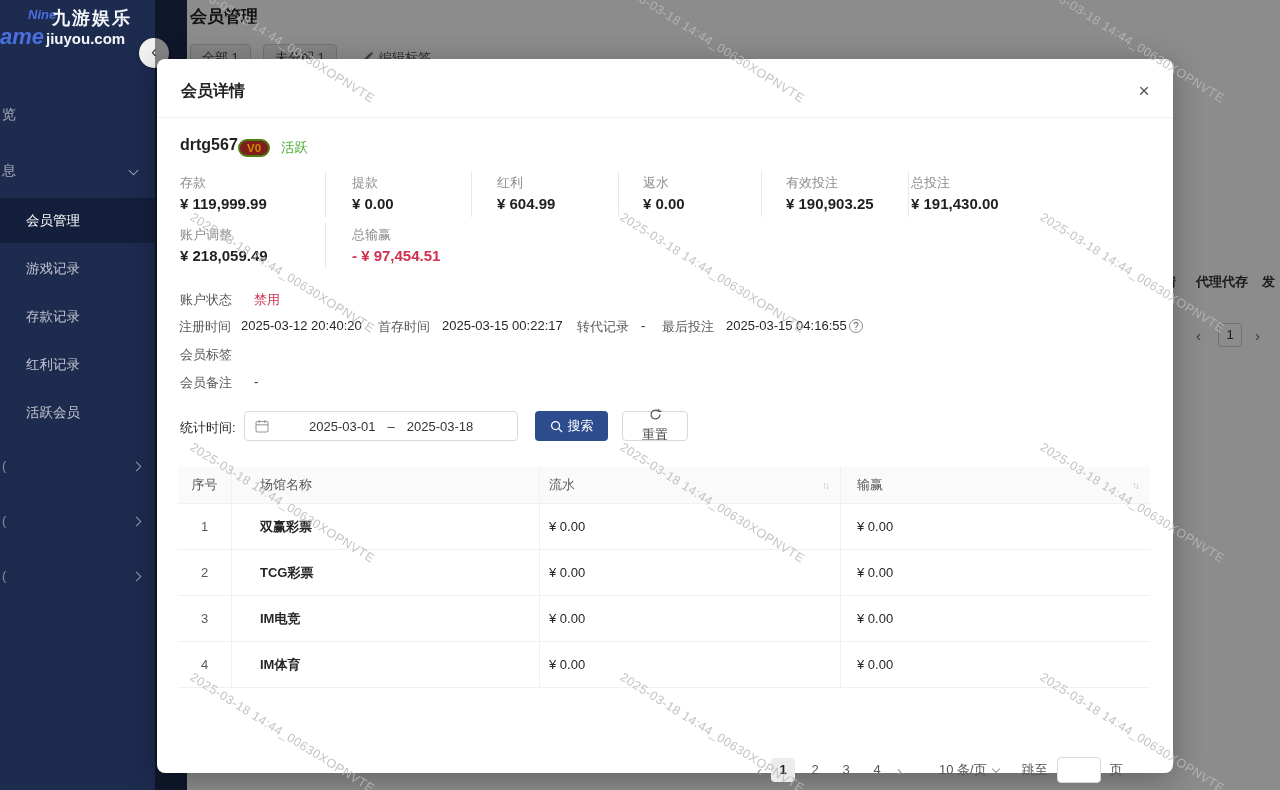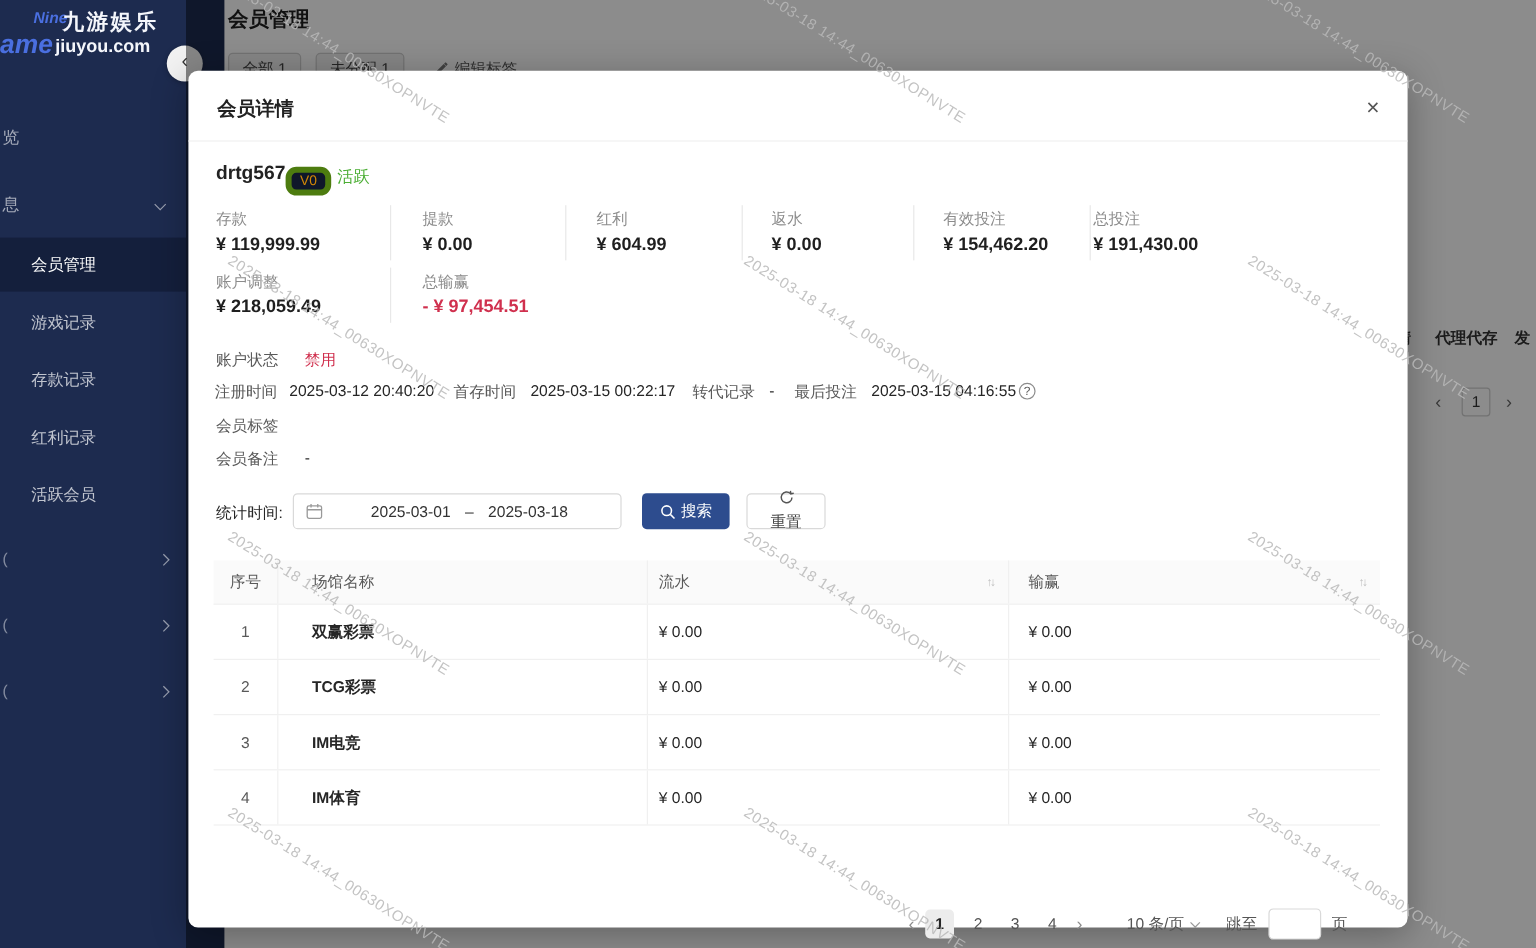--- a/index.html
+++ b/index.html
@@ -45,22 +45,22 @@
 
   
   .modal { position:absolute; left:157px; top:59px; width:1016px; height:714px; background:#fff;
     border-radius:8px; z-index:50; box-shadow:0 6px 30px rgba(0,0,0,.3); }
   .m-title { position:absolute; left:24px; top:22px; font-size:16px; font-weight:600; color:#222; }
   .m-close { position:absolute; left:975px; top:20px; width:24px; height:24px; text-align:center;
     line-height:24px; font-size:19px; color:#555; cursor:pointer; }
   .m-hdiv { position:absolute; left:0; top:58px; width:1016px; height:1px; background:#f0f0f0; }
 
   .m-user { position:absolute; left:23px; top:77px; font-size:16px; font-weight:bold; color:#222; }
-  .m-badge { position:absolute; left:81px; top:80px; font-size:11.5px; font-weight:normal; color:#d48806;
-    background:#0f172a; border:5px solid #4d7c0f; border-radius:9px; padding:1px 7px; }
+  .m-badge { position:absolute; left:81px; top:80px; font-size:11.5px; font-weight:bold; color:#d48806;
+    background:#7f1d1d; border:2px solid #4d7c0f; border-radius:9px; padding:1px 7px; }
   .m-active { position:absolute; left:124px; top:80px; font-size:13.5px; color:#4cae35; }
 
   .stat-label { position:absolute; font-size:13px; color:#8c8c8c; }
   .stat-value { position:absolute; font-size:15px; font-weight:600; color:#1f1f1f; }
   .stat-div { position:absolute; width:1px; background:#e8e8e8; height:46px; }
   .neg { color:#d0304e !important; }
 
   .m-line { position:absolute; font-size:13px; color:#595959; }
   .m-line-val { position:absolute; font-size:13px; color:#262626; }
   .q-icon { position:absolute; left:692px; top:260px; width:14px; height:14px; border:1px solid #8c8c8c;
@@ -179,21 +179,21 @@
 
   <span class="stat-label" style="left:23px; top:115px;">存款</span>
   <span class="stat-value" style="left:23px; top:136px;">¥ 119,999.99</span>
   <span class="stat-label" style="left:195px; top:115px;">提款</span>
   <span class="stat-value" style="left:195px; top:136px;">¥ 0.00</span>
   <span class="stat-label" style="left:340px; top:115px;">红利</span>
   <span class="stat-value" style="left:340px; top:136px;">¥ 604.99</span>
   <span class="stat-label" style="left:486px; top:115px;">返水</span>
   <span class="stat-value" style="left:486px; top:136px;">¥ 0.00</span>
   <span class="stat-label" style="left:629px; top:115px;">有效投注</span>
-  <span class="stat-value" style="left:629px; top:136px;">¥ 154,462.20</span>
+  <span class="stat-value" style="left:629px; top:136px;">¥ 190,903.25</span>
   <span class="stat-label" style="left:754px; top:115px;">总投注</span>
   <span class="stat-value" style="left:754px; top:136px;">¥ 191,430.00</span>
   <div class="stat-div" style="left:168px; top:112px;"></div>
   <div class="stat-div" style="left:314px; top:112px;"></div>
   <div class="stat-div" style="left:461px; top:112px;"></div>
   <div class="stat-div" style="left:604px; top:112px;"></div>
   <div class="stat-div" style="left:751px; top:112px;"></div>
 
   <span class="stat-label" style="left:23px; top:167px;">账户调整</span>
   <span class="stat-value" style="left:23px; top:188px;">¥ 218,059.49</span>

